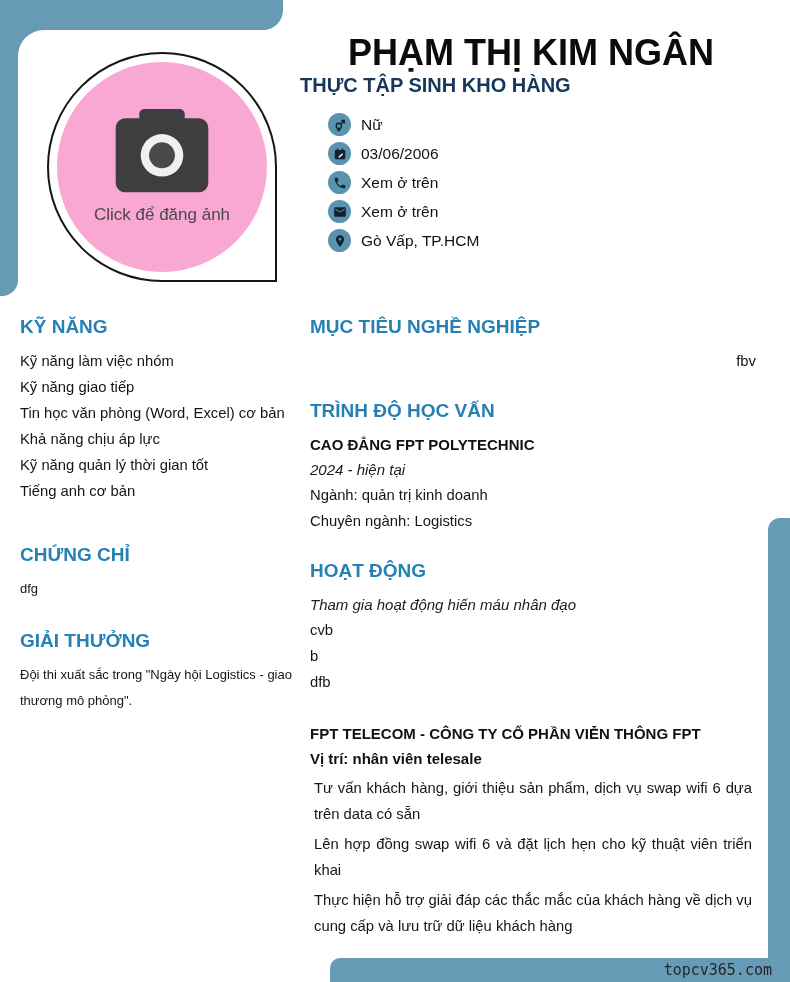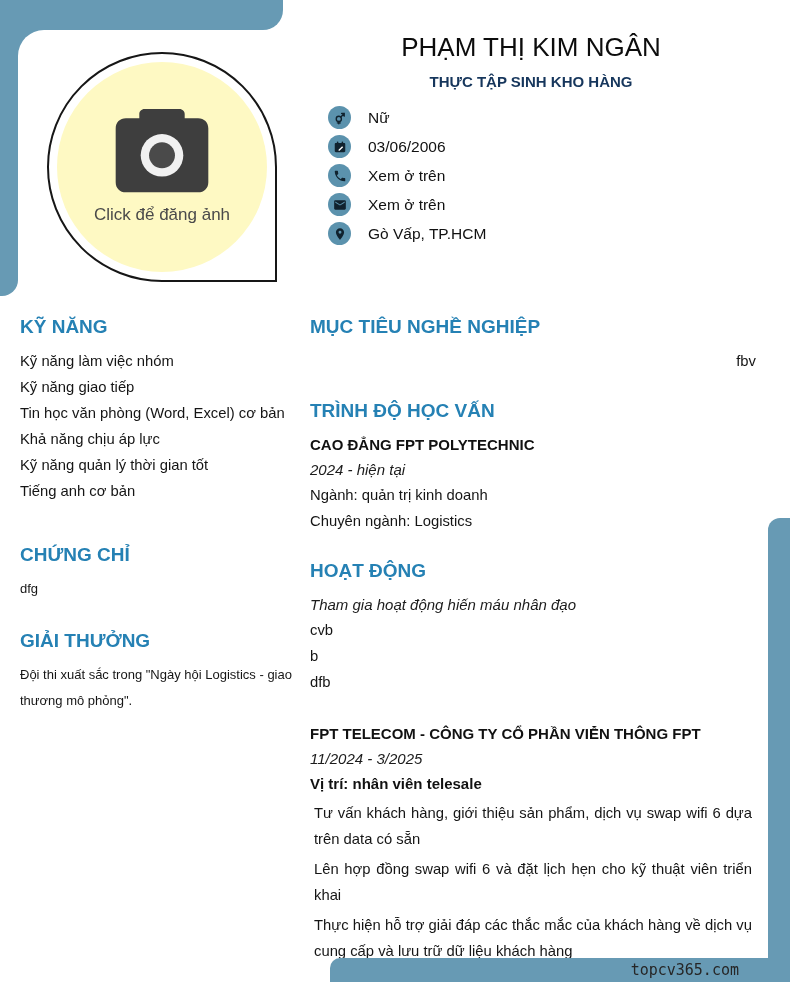--- a/index.html
+++ b/index.html
@@ -9,39 +9,39 @@
   }
   
   .deco-top{position:absolute;left:0;top:0;width:283px;height:30px;background:var(--accent);border-radius:0 0 20px 0;}
   .deco-left{position:absolute;left:0;top:0;width:18px;height:296px;background:var(--accent);border-radius:0 0 16px 0;}
   .deco-corner{position:absolute;left:18px;top:30px;width:26px;height:26px;background:var(--accent);}
   .deco-corner::after{content:"";position:absolute;inset:0;background:#fff;border-top-left-radius:26px;}
   .deco-right{position:absolute;right:0;top:518px;width:22px;height:464px;background:var(--accent);border-top-left-radius:12px;}
   .footer-bar{
     position:absolute;left:330px;top:958px;right:0;height:24px;background:var(--accent);
     border-top-left-radius:10px;display:flex;align-items:center;justify-content:flex-end;
-    padding-right:51px;box-sizing:border-box;
+    padding-right:18px;box-sizing:border-box;
     font-family:"DejaVu Sans Mono", monospace;font-size:15px;color:#262626;
   }
   
   .photo{
     position:absolute;left:47px;top:52px;width:226px;height:226px;background:#fff;
     border:2px solid #161616;border-radius:50% 50% 0 50%;cursor:pointer;
   }
   .photo-inner{
-    position:absolute;inset:8px;border-radius:50%;background:#fef9c3;
+    position:absolute;inset:8px;border-radius:50%;background:#f9a8d4;
     display:flex;flex-direction:column;align-items:center;justify-content:center;gap:4px;
   }
   .photo-label{font-size:17px;color:#4a4a4a;}
   
   .header{position:absolute;left:300px;top:32px;width:462px;}
-  .name{font-size:26px;font-weight:normal;color:#0c0c0c;text-align:center;white-space:nowrap;}
-  .role{margin-top:10px;font-size:15px;font-weight:bold;color:#16365c;text-align:center;}
+  .name{font-size:36px;font-weight:bold;color:#0c0c0c;text-align:center;white-space:nowrap;}
+  .role{font-size:20px;font-weight:bold;color:#16365c;}
   .contacts{margin-top:16px;margin-left:28px;display:flex;flex-direction:column;gap:6px;}
-  .contact{display:flex;align-items:center;gap:17px;font-size:15.5px;color:#111;height:23px;}
+  .contact{display:flex;align-items:center;gap:10px;font-size:15.5px;color:#111;height:23px;}
   .cicon{
     width:23px;height:23px;border-radius:50%;background:var(--iconbg);flex:0 0 23px;
     display:flex;align-items:center;justify-content:center;
   }
   .cicon svg{width:14px;height:14px;}
   
   .col-left{position:absolute;left:20px;top:316px;width:274px;}
   .col-right{position:absolute;left:310px;top:316px;width:446px;}
   h2.section{font-size:19px;font-weight:bold;color:var(--heading);margin:0 0 10px 0;}
   .body-txt{font-size:13px;line-height:26px;color:#161616;}
@@ -169,21 +169,20 @@
   <div class="sec">
     <h2 class="section">HOẠT ĐỘNG</h2>
     <div class="italic-line">Tham gia hoạt động hiến máu nhân đạo</div>
     <div class="plain-line">cvb</div>
     <div class="plain-line">b</div>
     <div class="plain-line">dfb</div>
   </div>
 
   <div>
     <div class="bold-line">FPT TELECOM - CÔNG TY CỔ PHẦN VIỄN THÔNG FPT</div>
-    <div class="italic-line">11/2024 - 3/2025</div>
     <div class="bold-line">Vị trí: nhân viên telesale</div>
     <p class="jp">Tư vấn khách hàng, giới thiệu sản phẩm, dịch vụ swap wifi 6 dựa trên data có sẵn</p>
     <p class="jp">Lên hợp đồng swap wifi 6 và đặt lịch hẹn cho kỹ thuật viên triển khai</p>
     <p class="jp">Thực hiện hỗ trợ giải đáp các thắc mắc của khách hàng về dịch vụ cung cấp và lưu trữ dữ liệu khách hàng</p>
   </div>
 </div>
 
 <div class="footer-bar">
   <span>topcv365.com</span>
 </div>

